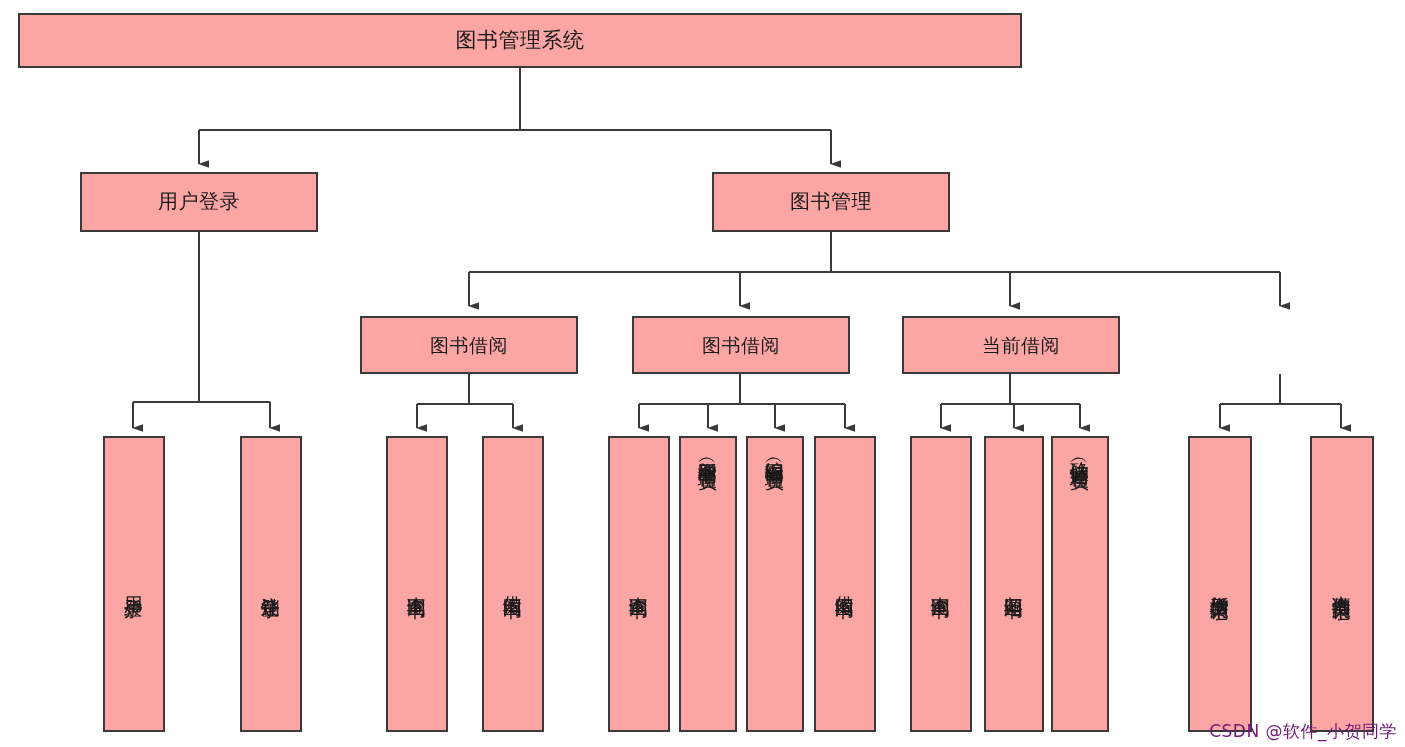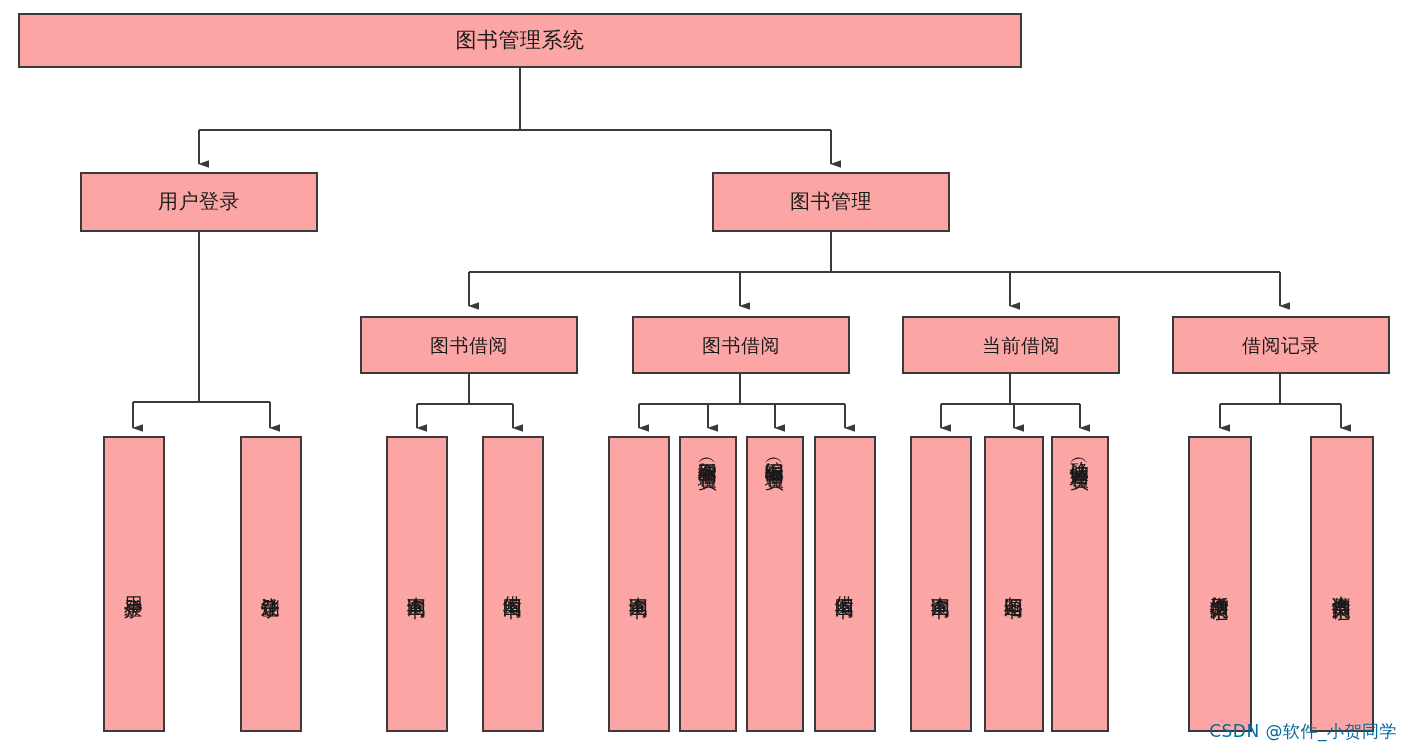--- a/index.html
+++ b/index.html
@@ -67,21 +67,21 @@
     align-self: flex-start;
   }
   .leaf-mid {
     align-items: center;
   }
   #watermark {
     position: absolute;
     right: 8px;
     bottom: 4px;
     font-size: 17px;
-    color: #0369a1;
+    color: #701a75;
     letter-spacing: 0.5px;
     z-index: 6;
     white-space: nowrap;
   }
 </style>
 </head>
 <body>
 
 <div id="diagram-canvas">
 
@@ -152,23 +152,20 @@
   </div>
 
   <div class="node node-l3" style="left:632px; top:316px; width:218px; height:58px;">
     <span class="node-label">图书借阅</span>
   </div>
 
   <div class="node node-l3" style="left:902px; top:316px; width:218px; height:58px;padding-left:20px;">
     <span class="node-label">当前借阅</span>
   </div>
 
-  <div class="node node-l3" style="left:1172px; top:316px; width:218px; height:58px;">
-    <span class="node-label">借阅记录</span>
-  </div>
 
   <div class="node node-leaf leaf-mid" style="left:103px; top:436px; width:62px; height:296px;">
     <span class="node-label">用户登录</span>
   </div>
 
   <div class="node node-leaf leaf-mid" style="left:240px; top:436px; width:62px; height:296px;">
     <span class="node-label">注销登录</span>
   </div>
 
   <div class="node node-leaf leaf-mid" style="left:386px; top:436px; width:62px; height:296px;">

